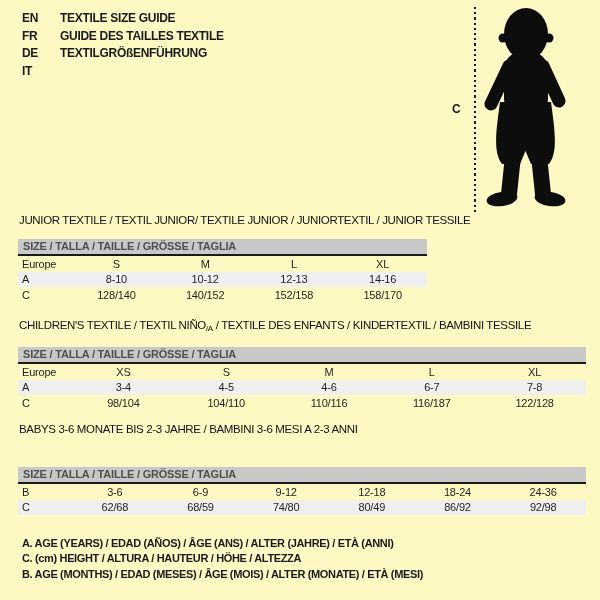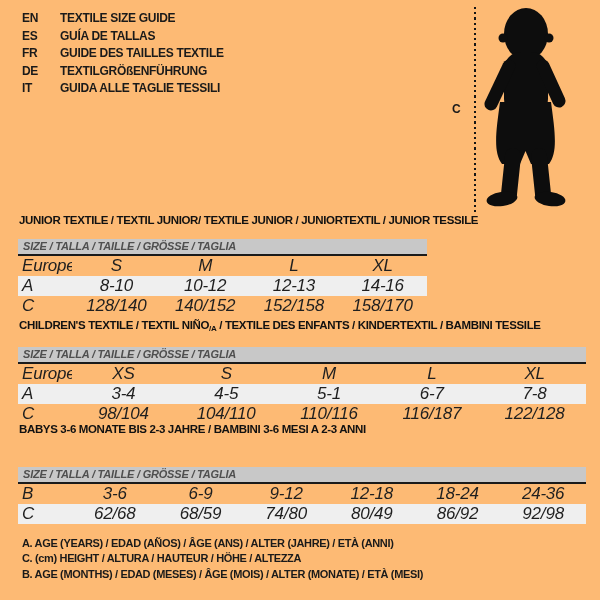--- a/index.html
+++ b/index.html
@@ -1,75 +1,70 @@
 <!DOCTYPE html>
 <html><head>
 <meta charset="utf-8">
 <style>
   html,body{margin:0;padding:0;background:#fff;}
   .page{
-    position:relative;width:600px;height:600px;background:#fdba74;overflow:hidden;
+    position:relative;width:600px;height:600px;background:#fef9c3;overflow:hidden;
     font-family:"Liberation Sans",sans-serif;color:#1a1a1a;
   }
   
   .lang-list{position:absolute;left:22px;top:10px;}
   .lang-row{display:grid;grid-template-columns:38px auto;height:17.5px;line-height:17.5px;}
   .lang-code,.lang-label{font-size:12px;font-weight:700;letter-spacing:-0.3px;white-space:nowrap;}
   
   .dotted-line{
     position:absolute;left:474px;top:7px;width:2px;height:206px;
     background:repeating-linear-gradient(to bottom,#151515 0px,#151515 2.2px,transparent 2.2px,transparent 5.2px);
   }
   .c-label{position:absolute;left:452px;top:102px;font-size:12px;font-weight:700;}
   .baby{position:absolute;left:478px;top:6px;width:96px;height:206px;}
   
-  .sec-title{position:absolute;font-size:11.5px;font-weight:700;letter-spacing:-0.35px;white-space:nowrap;color:#111;text-align:center;}
+  .sec-title{position:absolute;font-size:11.5px;font-weight:400;letter-spacing:-0.35px;white-space:nowrap;color:#111;text-align:center;}
   .sec-title .subA{font-size:8px;vertical-align:-2px;}
   .two-line{line-height:14.5px;}
-  .tbl-block{position:absolute;font-style:italic;}
+  .tbl-block{position:absolute;}
   .size-bar{
     height:15px;line-height:15px;background:#c8c8c8;border-bottom:2px solid #1a1a1a;
     font-size:11px;font-weight:700;color:#4f4f4f;padding-left:5px;letter-spacing:-0.2px;
   }
   table.size-table{width:100%;table-layout:fixed;border-collapse:collapse;}
   table.size-table td,table.size-table th{
-    height:15.5px;padding:0;font-size:17px;font-weight:400;color:#1f1f1f;
+    height:15.5px;padding:0;font-size:11px;font-weight:400;color:#1f1f1f;
     text-align:center;letter-spacing:-0.2px;white-space:nowrap;overflow:hidden;
   }
   table.size-table .first{text-align:left;padding-left:4px;}
   tr.shaded{background:#efefef;}
   
   .footnotes{position:absolute;left:22px;top:536px;line-height:15.4px;}
   .footnote-line{font-size:11px;font-weight:700;letter-spacing:-0.35px;white-space:nowrap;}
 </style>
 </head>
 <body>
 
 <div class="page">
 
   <div class="lang-list">
     <div class="lang-row">
       <span class="lang-code">EN</span>
       <span class="lang-label">TEXTILE SIZE GUIDE</span>
     </div>
     <div class="lang-row">
-      <span class="lang-code">ES</span>
-      <span class="lang-label">GUÍA DE TALLAS</span>
-    </div>
-    <div class="lang-row">
       <span class="lang-code">FR</span>
       <span class="lang-label">GUIDE DES TAILLES TEXTILE</span>
     </div>
     <div class="lang-row">
       <span class="lang-code">DE</span>
       <span class="lang-label">TEXTILGRÖßENFÜHRUNG</span>
     </div>
     <div class="lang-row">
       <span class="lang-code">IT</span>
-      <span class="lang-label">GUIDA ALLE TAGLIE TESSILI</span>
     </div>
   </div>
 
   <div class="dotted-line"></div>
   <div class="c-label">C</div>
   <svg class="baby" viewBox="0 0 96 206" xmlns="http://www.w3.org/2000/svg">
     <g fill="#0d0d0d" stroke="#0d0d0d">
       <ellipse cx="48" cy="28" rx="22" ry="26" stroke="none"></ellipse>
       <circle cx="25" cy="32" r="4.5" stroke="none"></circle>
       <circle cx="71" cy="32" r="4.5" stroke="none"></circle>
@@ -141,21 +136,21 @@
         <th>XS</th>
         <th>S</th>
         <th>M</th>
         <th>L</th>
         <th>XL</th>
       </tr>
       <tr class="shaded">
         <td class="first">A</td>
         <td>3-4</td>
         <td>4-5</td>
-        <td>5-1</td>
+        <td>4-6</td>
         <td>6-7</td>
         <td>7-8</td>
       </tr>
       <tr>
         <td class="first">C</td>
         <td>98/104</td>
         <td>104/110</td>
         <td>110/116</td>
         <td>116/187</td>
         <td>122/128</td>

